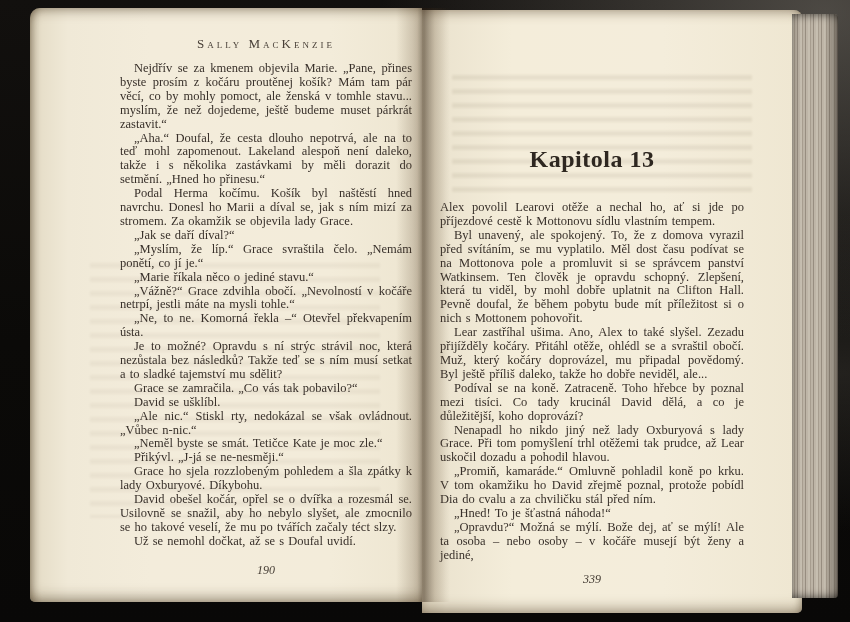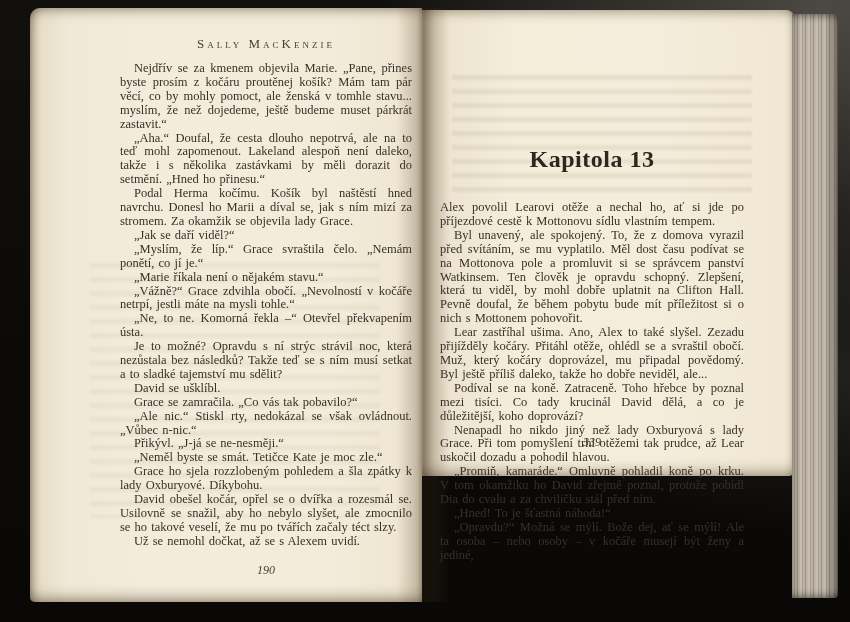--- a/index.html
+++ b/index.html
@@ -22,28 +22,29 @@
     left:30px; top:8px; width:392px; height:594px;
     border-radius:10px 0 0 5px;
     background:linear-gradient(90deg,
       #d3c9b2 0px, #e7dfca 12px, #f0e9d7 38px,
       #f3ecdb 120px, #f3ecda 300px, #ede5d0 392px);
     box-shadow: inset 0 8px 12px -6px rgba(70,52,28,0.50),
                 inset 0 -10px 14px -7px rgba(70,52,28,0.55),
                 inset 6px 0 10px -6px rgba(60,45,25,0.45);
   }
   .page-right {
-    left:422px; top:10px; width:372px; height:466px;
+    left:422px; top:10px; width:372px; height:603px;
     border-radius:0 8px 5px 0;
     background:linear-gradient(90deg,
       #d9cfb8 0px, #ece4d0 24px, #f4edda 90px,
       #f4eddb 240px, #efe7d2 372px);
     box-shadow: inset 0 8px 12px -6px rgba(70,52,28,0.45),
                 inset 0 -10px 14px -7px rgba(70,52,28,0.5),
                 inset -6px 0 9px -6px rgba(60,45,25,0.35);
+    padding-left: 8px;
   }
   .gutter {
     position:absolute; left:396px; top:8px; width:54px; height:594px;
     pointer-events:none;
     background:linear-gradient(90deg,
       rgba(60,40,20,0) 0%, rgba(76,54,30,0.25) 40%,
       rgba(42,26,12,0.42) 52%, rgba(76,54,30,0.18) 72%,
       rgba(60,40,20,0) 100%);
   }
   .fore-edge {
@@ -98,34 +99,34 @@
 
 <div class="scene">
 
   <div class="page page-left">
     <div class="show-through st-left"></div>
     <div class="running-header">Sally MacKenzie</div>
     <div class="text-col left-col">
       <p>Nejdřív se za kmenem objevila Marie. „Pane, přines byste prosím z kočáru proutěnej košík? Mám tam pár věcí, co by mohly pomoct, ale ženská v tomhle stavu... myslím, že než dojedeme, ještě budeme muset párkrát zastavit.“</p>
       <p>„Aha.“ Doufal, že cesta dlouho nepotrvá, ale na to teď mohl zapomenout. Lakeland alespoň není daleko, takže i s několika zastávkami by měli dorazit do setmění. „Hned ho přinesu.“</p>
       <p>Podal Herma kočímu. Košík byl naštěstí hned navrchu. Donesl ho Marii a díval se, jak s ním mizí za stromem. Za okamžik se objevila lady Grace.</p>
-      <p>„Jak se daří viděl?“</p>
+      <p>„Jak se daří díval?“</p>
       <p>„Myslím, že líp.“ Grace svraštila čelo. „Nemám ponětí, co jí je.“</p>
-      <p>„Marie říkala není o nějakém stavu.“</p>
+      <p>„Marie říkala něco o jediné stavu.“</p>
       <p>„Vážně?“ Grace zdvihla obočí. „Nevolností v kočáře netrpí, jestli máte na mysli tohle.“</p>
       <p>„Ne, to ne. Komorná řekla –“ Otevřel překvapením ústa.</p>
       <p>Je to možné? Opravdu s ní strýc strávil noc, která nezůstala bez následků? Takže teď se s ním musí setkat a to sladké tajemství mu sdělit?</p>
+      <p>Grace se zamračila. „Co vás tak pobavilo?“</p>
       <p>David se ušklíbl.</p>
-      <p>Grace se zamračila. „Co vás tak pobavilo?“</p>
       <p>„Ale nic.“ Stiskl rty, nedokázal se však ovládnout. „Vůbec n-nic.“</p>
+      <p>„Neměl byste se smát. Tetičce Kate je moc zle.“</p>
       <p>Přikývl. „J-já se ne-nesměji.“</p>
-      <p>„Neměl byste se smát. Tetičce Kate je moc zle.“</p>
       <p>Grace ho sjela rozzlobeným pohledem a šla zpátky k lady Oxburyové. Díkybohu.</p>
       <p>David obešel kočár, opřel se o dvířka a rozesmál se. Usilovně se snažil, aby ho nebylo slyšet, ale zmocnilo se ho takové veselí, že mu po tvářích začaly téct slzy.</p>
-      <p>Už se nemohl dočkat, až se s Alexem uvidí.</p>
+      <p>Už se nemohl dočkat, až se s Doufal uvidí.</p>
     </div>
     <div class="page-number pn-left">190</div>
   </div>
 
   <div class="page page-right">
     <div class="show-through st-right"></div>
     <h1 class="chapter-heading">Kapitola 13</h1>
     <div class="text-col right-col">
       <p class="noindent">Alex povolil Learovi otěže a nechal ho, ať si jde po příjezdové cestě k Mottonovu sídlu vlastním tempem.</p>
       <p>Byl unavený, ale spokojený. To, že z domova vyrazil před svítáním, se mu vyplatilo. Měl dost času podívat se na Mottonova pole a promluvit si se správcem panství Watkinsem. Ten člověk je opravdu schopný. Zlepšení, která tu viděl, by mohl dobře uplatnit na Clifton Hall. Pevně doufal, že během pobytu bude mít příležitost si o nich s Mottonem pohovořit.</p>

